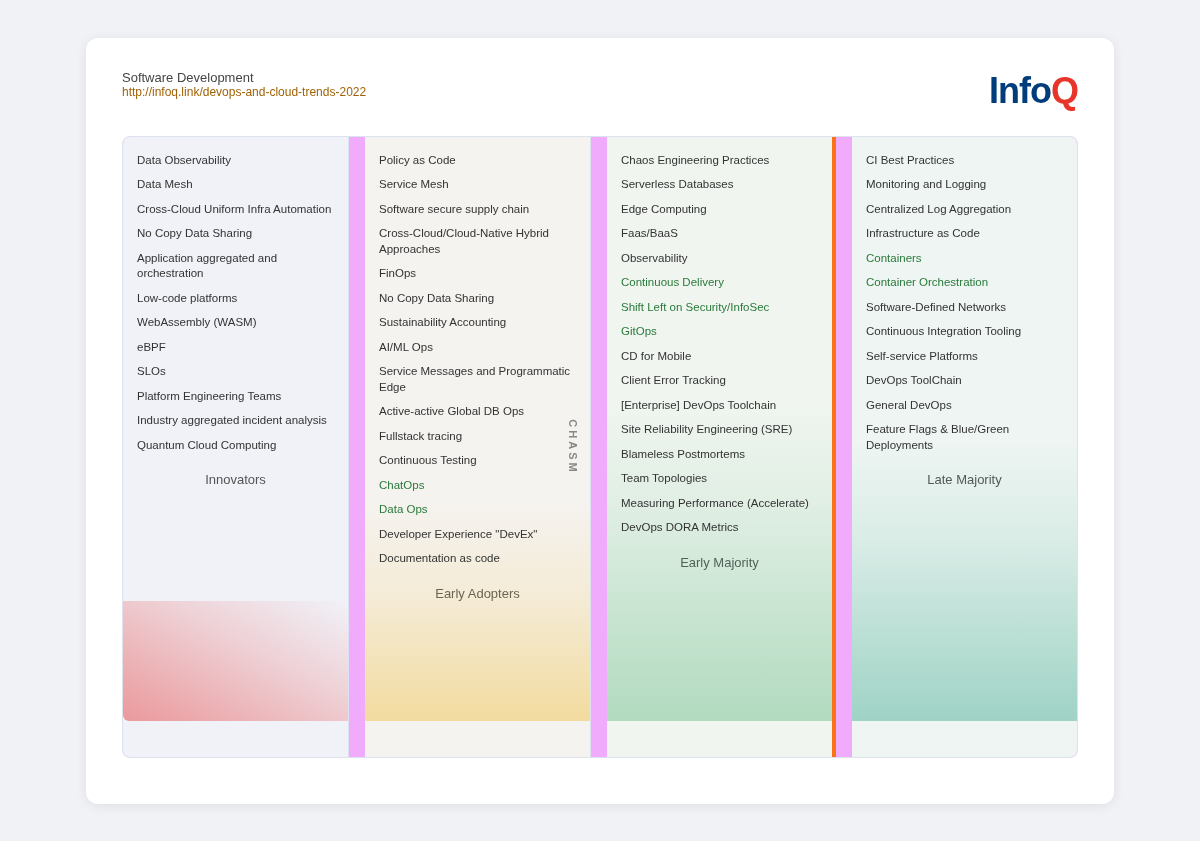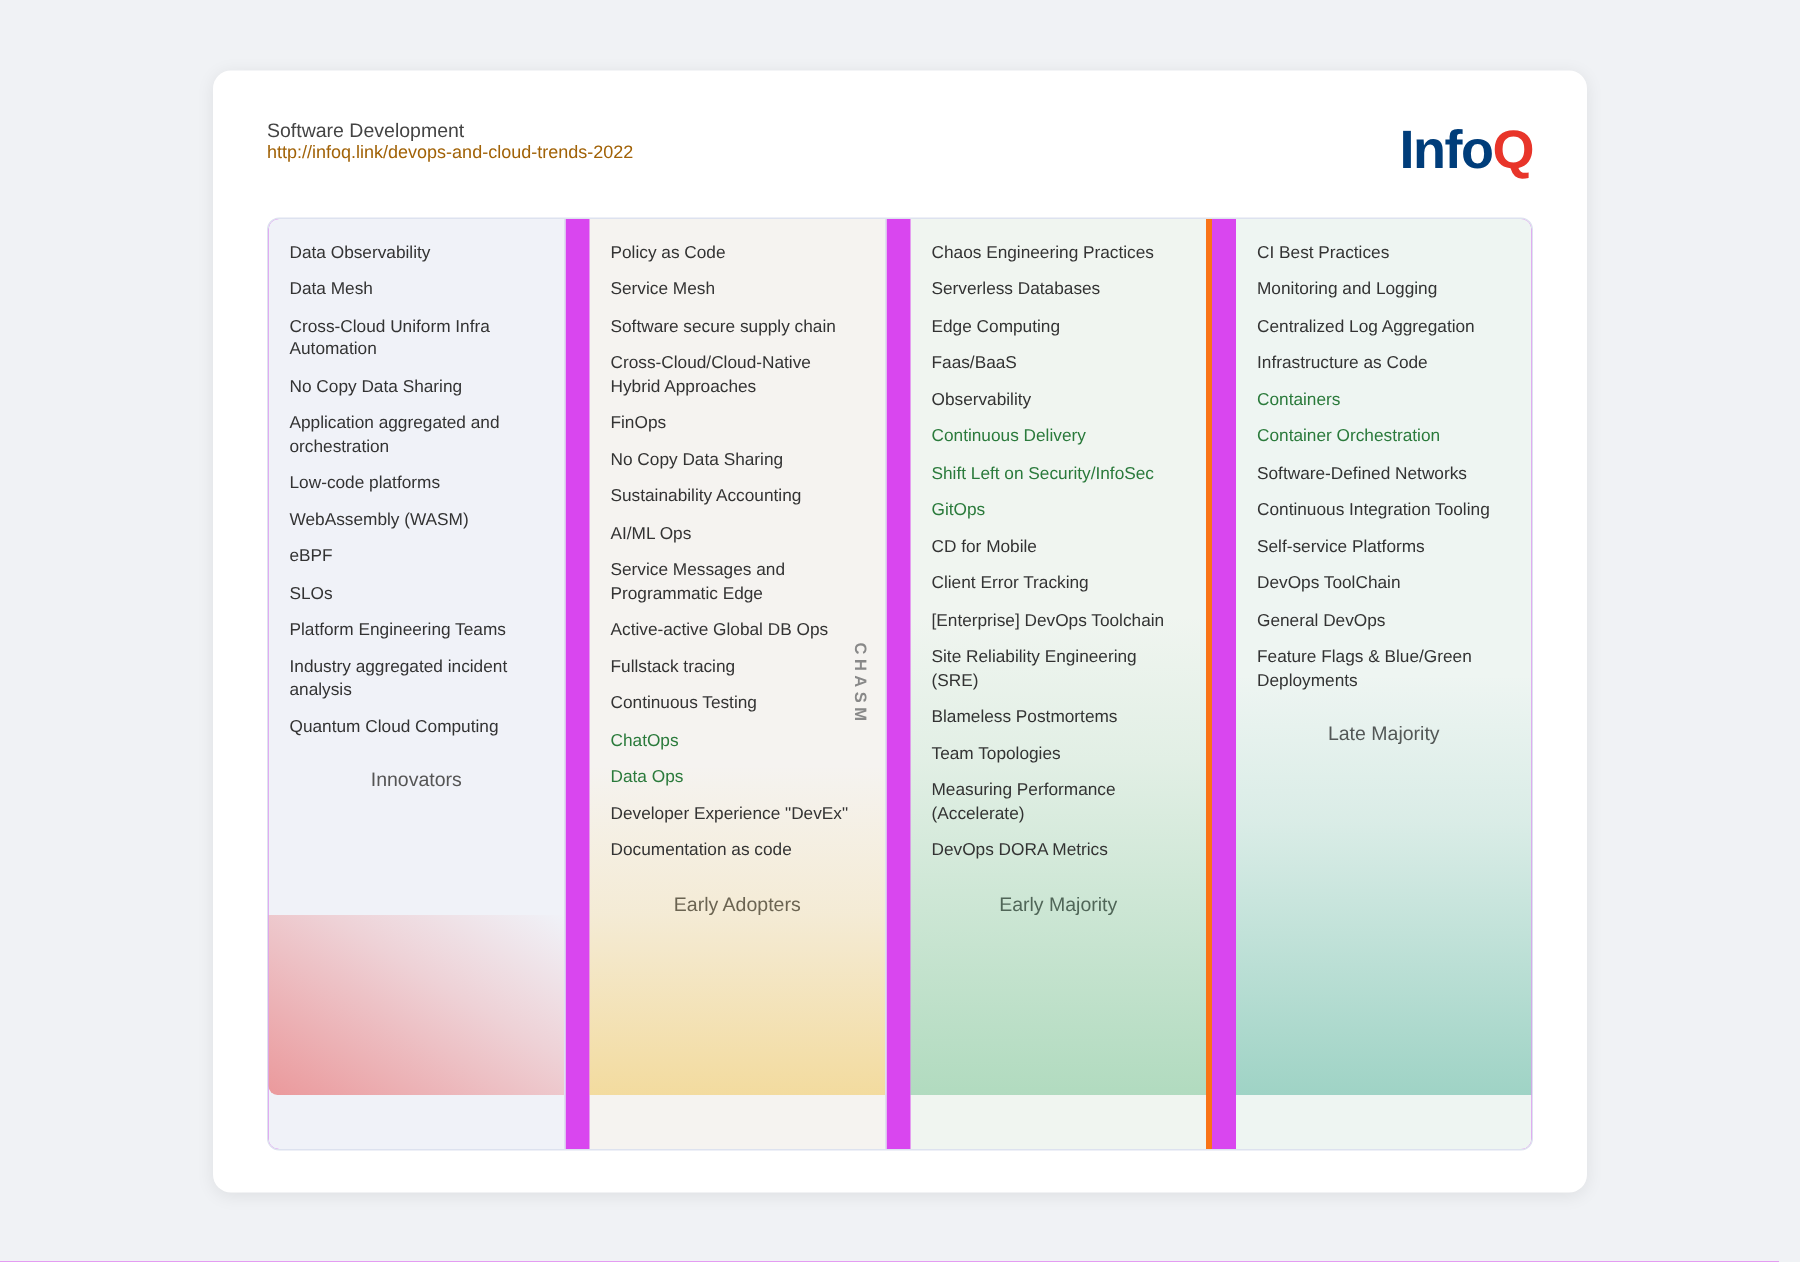--- a/index.html
+++ b/index.html
@@ -8,22 +8,22 @@
       background: #f0f2f5;
       display: flex;
       justify-content: center;
       align-items: center;
       min-height: 100vh;
       padding: 20px;
     }
     .card {
       background: #fff;
       border-radius: 12px;
-      width: 916px;
-      padding: 32px 36px 28px 36px;
+      width: 1028px;
+      padding: 32px 36px 46px 36px;
       box-shadow: 0 2px 12px rgba(0,0,0,0.08);
     }
     .header {
       display: flex;
       justify-content: space-between;
       align-items: flex-start;
       margin-bottom: 24px;
     }
     .header-left {}
     .header-subtitle {
@@ -49,21 +49,21 @@
     }
     .infoq-logo span {
       color: #e8352a;
     }
     .graph-area {
       display: flex;
       gap: 16px;
       border: 1px solid #dde2ef;
       border-radius: 8px;
       overflow: hidden;
-      background: #d946ef;
+      background: #f0abfc;
       position: relative;
     }
     .column {
       flex: 1;
       padding: 16px 14px 0 14px;
       position: relative;
       min-height: 620px;
     }
     .col-innovators {
       background: #f0f2f8;

